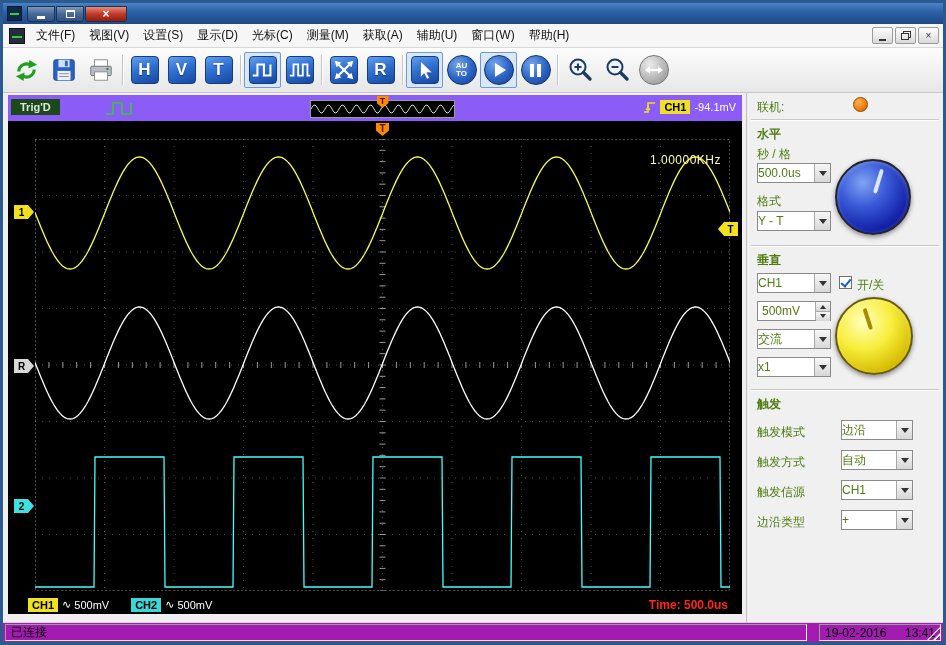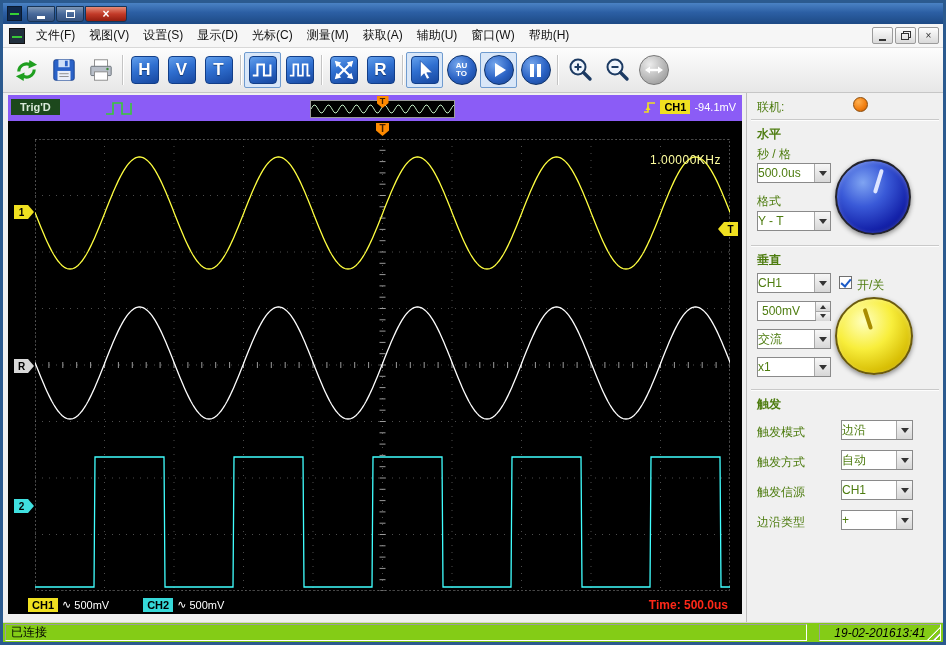--- a/index.html
+++ b/index.html
@@ -61,21 +61,21 @@
   .mk.rp { clip-path:polygon(0 0,70% 0,100% 50%,70% 100%,0 100%); padding-right:5px; }
   .mk-ch1 { left:6px; top:84px; background:#f0e020; }
   .mk-ref { left:6px; top:238px; background:#d8d8d8; }
   .mk-ch2 { left:6px; top:378px; background:#40e0e0; }
   .mk-trig { left:710px; top:101px; width:20px; background:#f0e020; clip-path:polygon(30% 0,100% 0,100% 100%,30% 100%,0 50%); padding-left:5px; }
   .mk-htrig { left:368px; top:2px; width:13px; height:13px; background:#ff8a00; clip-path:polygon(0 0,100% 0,100% 58%,50% 100%,0 58%); padding-bottom:3px; color:#402000; }
 
   .chanbar { position:relative; height:19px; background:#000; display:flex; align-items:center; font-size:11px; color:#fff; }
   .ch-badge { font-weight:bold; padding:1px 4px; margin-right:4px; }
   .ch1-badge { background:#f0e020; color:#000; margin-left:20px; }
-  .ch2-badge { background:#36d8d8; color:#000; margin-left:34px; }
+  .ch2-badge { background:#36d8d8; color:#000; margin-left:22px; }
   .time-readout { margin-left:auto; margin-right:14px; color:#ff2818; font-weight:bold; font-size:12px; }
 
   
   .panel { width:197px; border-left:1px solid #bdbdbd; background:#f0f0f0; position:relative; font-size:12px; color:#4d7c0f; flex:0 0 auto; }
   .plabel { position:absolute; }
   .ptitle { position:absolute; font-weight:bold; }
   .psep { position:absolute; left:4px; right:4px; height:2px; border-top:1px solid #c9c9c9; border-bottom:1px solid #fdfdfd; }
   .online-dot { position:absolute; left:106px; top:4px; width:15px; height:15px; border-radius:50%; background:radial-gradient(circle at 35% 30%,#ffb050,#f07d10 60%,#b85a08); border:1px solid #8a4a08; }
   .combo { position:absolute; height:20px; background:#fff; border:1px solid #8a8a8a; display:flex; align-items:stretch; }
   .combo .val { flex:1; display:flex; align-items:center; overflow:hidden; white-space:nowrap; }
@@ -90,24 +90,24 @@
   .spinbtns .down::after { content:""; border:3px solid transparent; border-top:4px solid #333; margin-top:2px; }
   .checkbox { position:absolute; width:13px; height:13px; background:#fff; border:1px solid #707070; }
   .checkbox.checked::after { content:""; position:absolute; left:3px; top:0px; width:4px; height:8px; border-right:2px solid #1a5ac8; border-bottom:2px solid #1a5ac8; transform:rotate(40deg); }
   .knob { position:absolute; border-radius:50%; box-shadow:0 2px 5px rgba(0,0,0,.45), inset 0 1px 4px rgba(255,255,255,.3); }
   .knob-blue { left:88px; top:66px; width:76px; height:76px; border:2px solid #24242c; background:radial-gradient(circle at 36% 30%,#7fa4f2 0%,#3a5ad8 35%,#1422aa 70%,#080e6e 100%); }
   .knob-blue .pointer { position:absolute; left:50%; top:7px; width:4px; height:25px; margin-left:-2px; background:#dfe6ff; border-radius:2px; transform-origin:50% 31px; transform:rotate(17deg); }
   .knob-yellow { left:88px; top:204px; width:78px; height:78px; border:2px solid #6a5a10; background:radial-gradient(circle at 36% 30%,#ffffbe 0%,#f8ee3c 40%,#d6bc02 75%,#977c00 100%); }
   .knob-yellow .pointer { position:absolute; left:50%; top:8px; width:4px; height:22px; margin-left:-2px; background:#a88c00; border-radius:2px; transform-origin:50% 31px; transform:rotate(-18deg); }
 
   
-  .statusbar { height:20px; background:#84cc16; border-top:1px solid #d4d4d4; display:flex; align-items:stretch; padding:1px 2px; font-size:12px; gap:12px; flex:0 0 auto; }
+  .statusbar { height:20px; background:#a21caf; border-top:1px solid #d4d4d4; display:flex; align-items:stretch; padding:1px 2px; font-size:12px; gap:12px; flex:0 0 auto; }
   .scell { border:1px solid; border-color:#9c9c9c #fdfdfd #fdfdfd #9c9c9c; display:flex; align-items:center; padding:0 5px; }
   .scell.main { flex:1; }
-  .scell.when { width:122px; justify-content:center; position:relative;font-style:italic; }
+  .scell.when { width:122px; justify-content:space-between; position:relative; }
   .grip { position:absolute; right:0; bottom:0; width:13px; height:13px; background:repeating-linear-gradient(135deg,transparent 0 3px,#a8a8a8 3px 4px,#fff 4px 5px); clip-path:polygon(100% 0,100% 100%,0 100%); }
 </style>
 </head>
 <body>
 
 <div class="window">
 
   <div class="titlebar">
     <span class="appicon"></span>
     <span class="winbtns">

